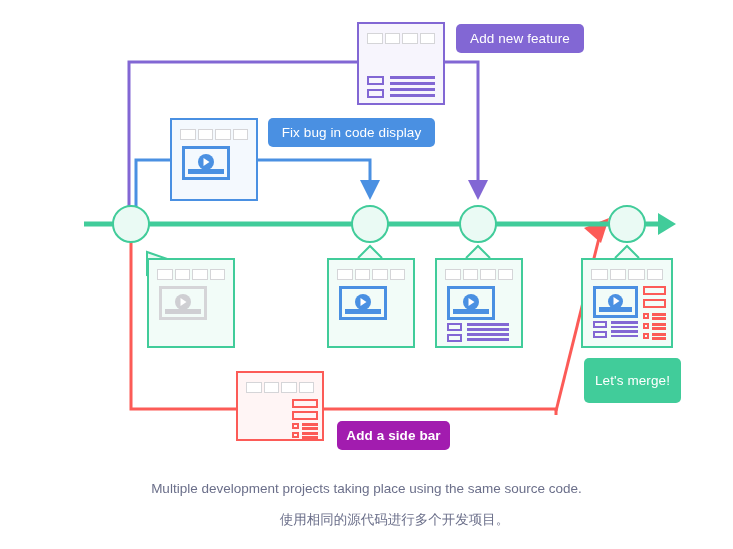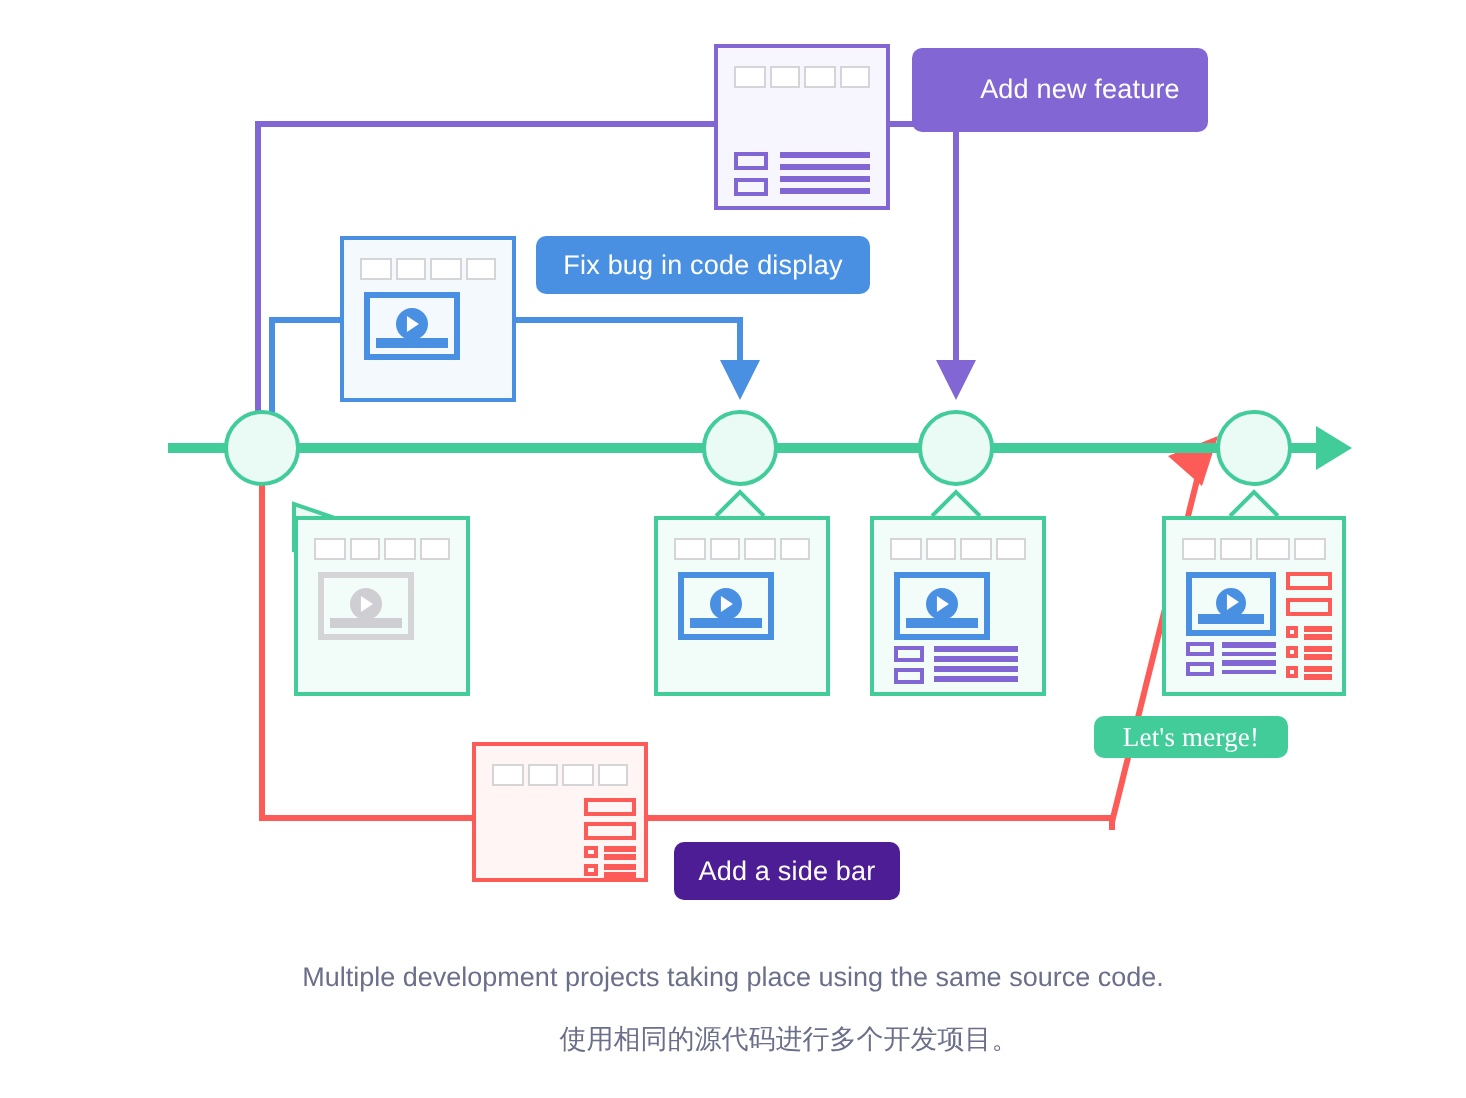--- a/index.html
+++ b/index.html
@@ -7,21 +7,21 @@
        font-family:"Liberation Sans","DejaVu Sans",sans-serif;}
   .stage{position:absolute;left:0;top:0;width:733px;height:549px;}
   svg.wires{position:absolute;left:0;top:0;width:733px;height:549px;}
 
   
   .badge{position:absolute;border-radius:5px;color:#fff;font-size:13.5px;
          line-height:1;display:flex;align-items:center;justify-content:center;
          white-space:nowrap;letter-spacing:.1px;}
   .badge-purple{background:#8267d4;}
   .badge-blue{background:#4a90e2;}
-  .badge-red{background:#4c1d95;}
+  .badge-red{background:#a21caf;font-weight:bold;}
   .badge-green{background:#41cc9a;}
 
   
   .card{position:absolute;box-sizing:border-box;border-width:2px;border-style:solid;
         background:#ffffff;}
   .cardbg-purple{border-color:#8267d4;background:#f7f5fd;}
   .cardbg-blue{border-color:#4a90e2;background:#f4f9fe;}
   .cardbg-green{border-color:#41cc9a;background:#f2fcf8;}
   .cardbg-red{border-color:#fc5b57;background:#fff5f5;}
 
@@ -101,21 +101,21 @@
     <div class="cblock" style="left:8px;top:52px;width:72px;height:24px;">
       <div class="cbox purp" style="left:0;top:0;width:17px;height:9px;"></div>
       <div class="cbox purp" style="left:0;top:13px;width:17px;height:9px;"></div>
       <div class="cline purpfill" style="left:23px;top:0;width:45px;height:3px;"></div>
       <div class="cline purpfill" style="left:23px;top:6px;width:45px;height:3px;"></div>
       <div class="cline purpfill" style="left:23px;top:12px;width:45px;height:3px;"></div>
       <div class="cline purpfill" style="left:23px;top:18px;width:45px;height:3px;"></div>
     </div>
   </div>
 
-  <div class="badge badge-purple" style="left:456px;top:24px;width:128px;height:42px;padding-left:20px;">Add new feature</div>
+  <div class="badge badge-purple" style="left:456px;top:24px;width:128px;height:29px;">Add new feature</div>
 
   <div class="card cardbg-blue" style="left:170px;top:118px;width:88px;height:83px;">
     <div class="hdr" style="left:8px;top:9px;right:8px;height:11px;">
       <span></span>
       <span></span>
       <span></span>
       <span></span>
     </div>
     <div class="video blue" style="left:10px;top:26px;width:48px;height:34px;">
       <div class="playcirc blue" style="width: 16px; height: 16px; margin-top: -2px; --t: 4.16px;"></div>
@@ -220,21 +220,21 @@
       <div class="cline redfill" style="left:9px;top:31px;width:14px;height:2.5px;"></div>
       <div class="cbox redb" style="left:0;top:37px;width:6px;height:6px;"></div>
       <div class="cline redfill" style="left:9px;top:37px;width:14px;height:2.5px;"></div>
       <div class="cline redfill" style="left:9px;top:41px;width:14px;height:2.5px;"></div>
       <div class="cbox redb" style="left:0;top:47px;width:6px;height:6px;"></div>
       <div class="cline redfill" style="left:9px;top:47px;width:14px;height:2.5px;"></div>
       <div class="cline redfill" style="left:9px;top:51px;width:14px;height:2.5px;"></div>
     </div>
   </div>
 
-  <div class="badge badge-green" style="left:547px;top:358px;width:97px;height:21px;font-family:Liberation Serif, serif;">Let's merge!</div>
+  <div class="badge badge-green" style="left:584px;top:358px;width:97px;height:45px;">Let's merge!</div>
 
   <div class="caption cap-en" style="left:0;top:481px;">Multiple development projects taking place using the same source code.</div>
   <div class="caption cap-cn" style="left:0;top:511px;margin-left:28px;">使用相同的源代码进行多个开发项目。</div>
 
 </div>
 
 <style>
   .playcirc:after{border-width:4px 0 4px 6px;}
 </style>
 

